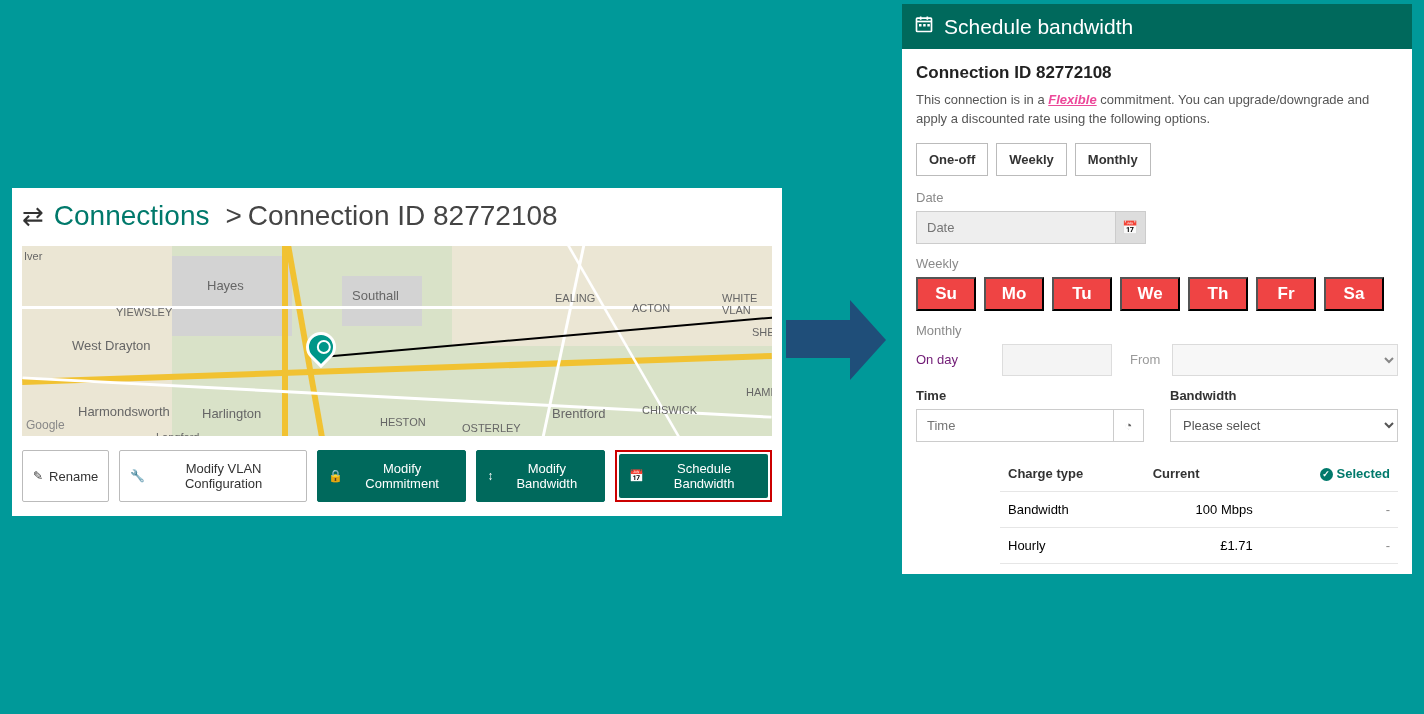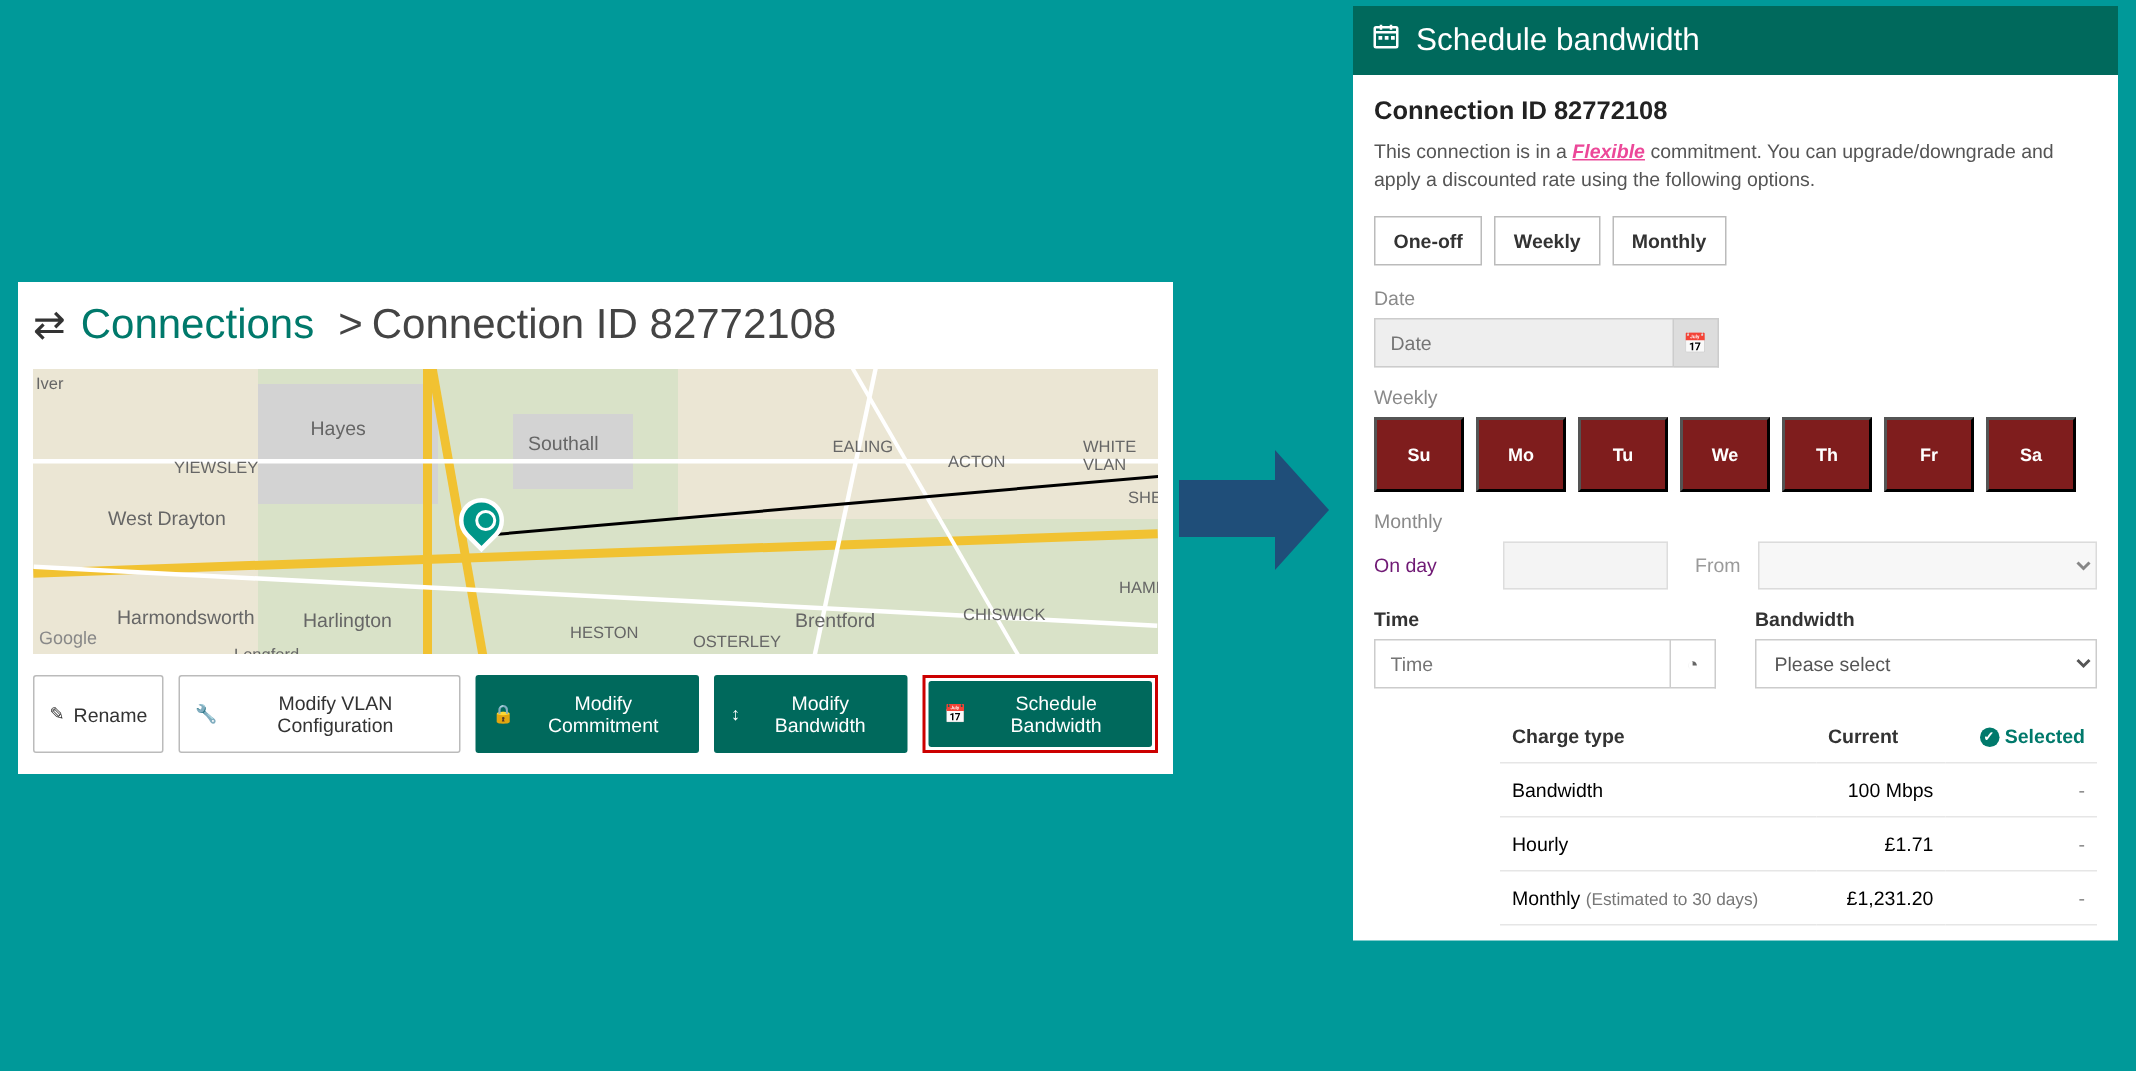--- a/index.html
+++ b/index.html
@@ -178,22 +178,22 @@
     border:1px solid #ccc; background:#eee; color:#888;
     font-size:13px; padding:8px 10px; width:200px;
   }
   .input-addon {
     border:1px solid #ccc; border-left:none; background:#ddd;
     width:30px; display:flex; align-items:center; justify-content:center;
     color:#666; font-size:13px;
   }
   .dow-row { display:flex; gap:8px; margin-top:6px; }
   .dow {
-    background:#7f1d1d; color:#fff; font-weight:bold;
-    font-size:12px; width:60px; height:50px;
+    background:#ef4444; color:#fff; font-weight:bold;
+    font-size:17px; width:60px; height:34px;
     display:flex; align-items:center; justify-content:center;
     cursor:pointer;
   }
   .monthly-row {
     display:flex; align-items:center; gap:12px; margin-top:6px;
   }
   .monthly-row .onday-label { font-size:13px; color:#701a75; width:74px; }
   .monthly-row .onday-input {
     border:1px solid #ddd; background:#f4f4f4;
     width:110px; height:32px;
@@ -266,21 +266,21 @@
     <span class="place-label" style="left:533px;top:46px">EALING</span>
     <span class="place-label big" style="left:50px;top:92px">West Drayton</span>
     <span class="place-label" style="left:610px;top:56px">ACTON</span>
     <span class="place-label" style="left:700px;top:46px">WHITE VLAN</span>
     <span class="place-label" style="left:94px;top:60px">YIEWSLEY</span>
     <span class="place-label" style="left:730px;top:80px">SHEPHE</span>
     <span class="place-label big" style="left:56px;top:158px">Harmondsworth</span>
     <span class="place-label big" style="left:180px;top:160px">Harlington</span>
     <span class="place-label" style="left:358px;top:170px">HESTON</span>
     <span class="place-label" style="left:440px;top:176px">OSTERLEY</span>
-    <span class="place-label big" style="left:508px;top:160px">Brentford</span>
+    <span class="place-label big" style="left:530px;top:160px">Brentford</span>
     <span class="place-label" style="left:620px;top:158px">CHISWICK</span>
     <span class="place-label" style="left:724px;top:140px">HAMMER</span>
     <span class="place-label" style="left:134px;top:185px">Longford</span>
     <div class="connection-line"></div>
     <div class="pin"></div>
     <span class="google-badge">Google</span>
   </div>
 
   <div class="toolbar">
     <button class="btn">
@@ -406,21 +406,16 @@
         <tr>
           <td><span>Bandwidth</span></td>
           <td class="cur">100 Mbps</td>
           <td class="sel">-</td>
         </tr>
         <tr>
           <td><span>Hourly</span></td>
           <td class="cur">£1.71</td>
           <td class="sel">-</td>
         </tr>
-        <tr>
-          <td><span>Monthly</span> <span class="row-sub">(Estimated to 30 days)</span></td>
-          <td class="cur">£1,231.20</td>
-          <td class="sel">-</td>
-        </tr>
       </tbody>
     </table>
   </div>
 </div>
 
 </body></html>

